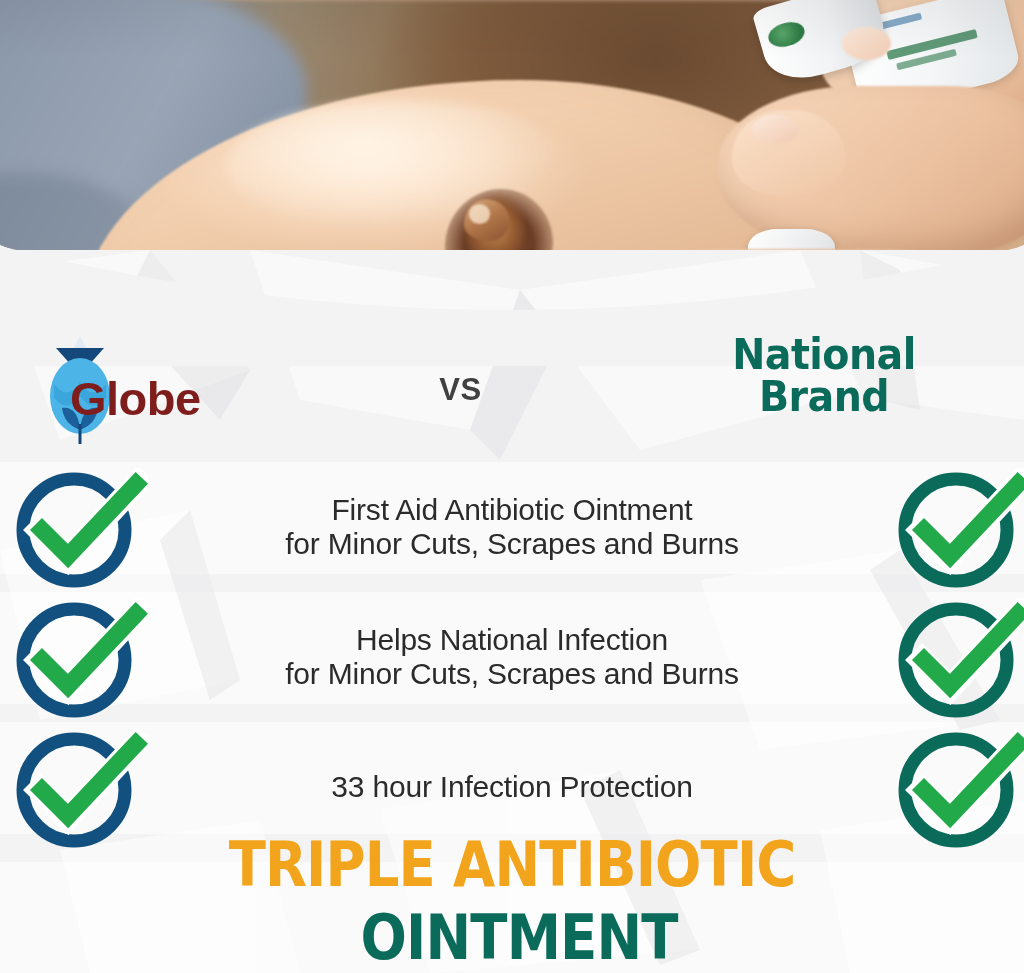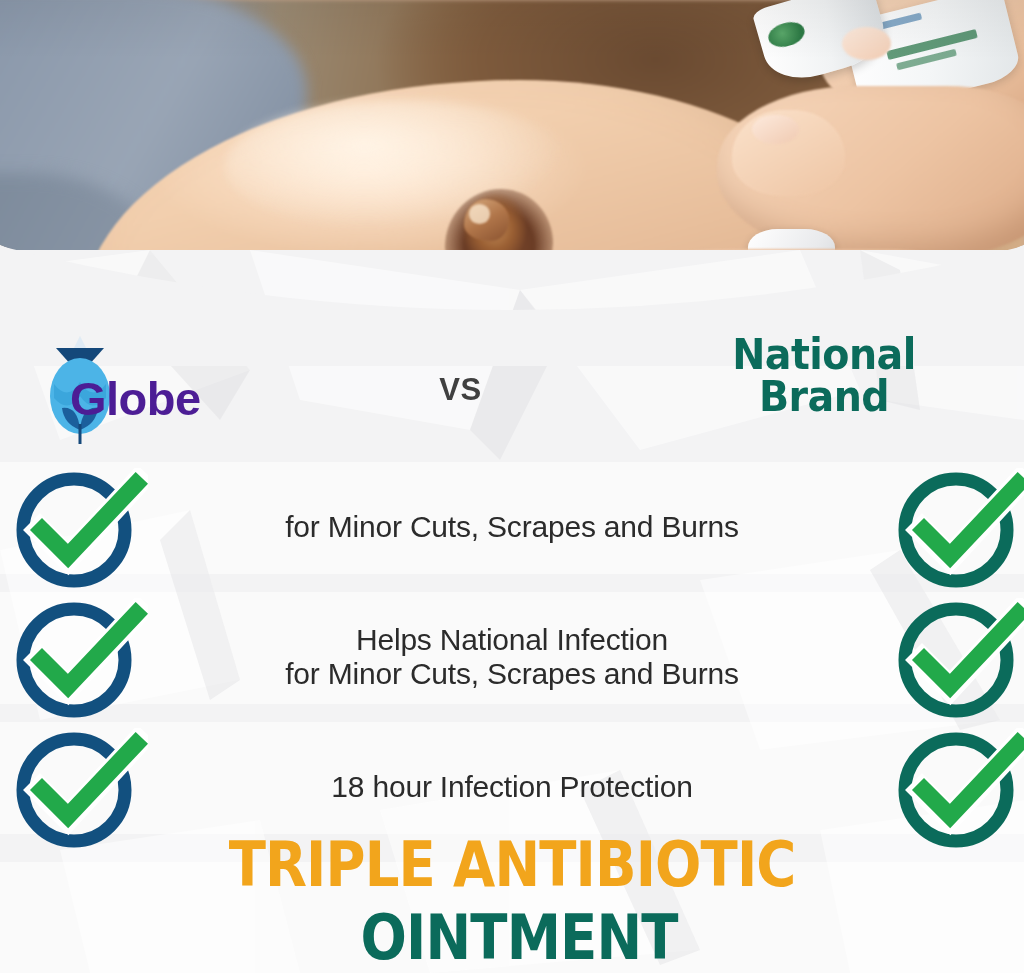--- a/index.html
+++ b/index.html
@@ -193,21 +193,21 @@
   
   .brandrow{
     position:absolute; left:0; top:330px; width:1024px; height:120px;
   }
   .logo-globe{
     position:absolute; left:44px; top:0px; width:230px; height:120px;
     display:flex; align-items:center;
   }
   .globe-mark{ position:relative; width:72px; height:112px; flex:0 0 auto; }
   .globe-word{
-    font-size:47px; font-weight:700; color:#4c1d95; letter-spacing:-.5px;
+    font-size:47px; font-weight:700; color:#7f1d1d; letter-spacing:-.5px;
     margin-left:-46px; margin-top:16px; position:relative; z-index:3;
   }
   .vs{
     position:absolute; left:0; top:0; width:921px; height:120px;
     display:flex; align-items:center; justify-content:center;
     font-size:31px; font-weight:700; color:#404040; letter-spacing:.5px;
   }
   .nb{
     position:absolute; right:50px; top:4px; width:300px;
     text-align:center; color:#0b6b5b;
@@ -345,20 +345,21 @@
 
     <div class="row">
       <div class="tick">
         <svg width="134" height="122" viewBox="0 0 134 122">
           <circle cx="60" cy="62" r="51" fill="none" stroke="#12507f" stroke-width="13"></circle>
           <path d="M26 62 L54 90 L124 14" fill="none" stroke="#ffffff" stroke-width="24" stroke-linecap="square" stroke-linejoin="miter"></path>
           <path d="M28 62 L54 88 L122 16" fill="none" stroke="#22a94a" stroke-width="17" stroke-linecap="square" stroke-linejoin="miter"></path>
         </svg>
       </div>
       <div class="feat">
+        <div>First Aid Antibiotic Ointment</div>
         <div>for Minor Cuts, Scrapes and Burns</div>
       </div>
       <div class="tick right">
         <svg width="134" height="122" viewBox="0 0 134 122">
           <circle cx="60" cy="62" r="51" fill="none" stroke="#0b6b5b" stroke-width="13"></circle>
           <path d="M26 62 L54 90 L124 14" fill="none" stroke="#ffffff" stroke-width="24" stroke-linecap="square" stroke-linejoin="miter"></path>
           <path d="M28 62 L54 88 L122 16" fill="none" stroke="#22a94a" stroke-width="17" stroke-linecap="square" stroke-linejoin="miter"></path>
         </svg>
       </div>
     </div>
@@ -386,21 +387,21 @@
 
     <div class="row">
       <div class="tick">
         <svg width="134" height="122" viewBox="0 0 134 122">
           <circle cx="60" cy="62" r="51" fill="none" stroke="#12507f" stroke-width="13"></circle>
           <path d="M26 62 L54 90 L124 14" fill="none" stroke="#ffffff" stroke-width="24" stroke-linecap="square" stroke-linejoin="miter"></path>
           <path d="M28 62 L54 88 L122 16" fill="none" stroke="#22a94a" stroke-width="17" stroke-linecap="square" stroke-linejoin="miter"></path>
         </svg>
       </div>
       <div class="feat">
-        <div>18 hour Infection Protection</div>
+        <div>33 hour Infection Protection</div>
       </div>
       <div class="tick right">
         <svg width="134" height="122" viewBox="0 0 134 122">
           <circle cx="60" cy="62" r="51" fill="none" stroke="#0b6b5b" stroke-width="13"></circle>
           <path d="M26 62 L54 90 L124 14" fill="none" stroke="#ffffff" stroke-width="24" stroke-linecap="square" stroke-linejoin="miter"></path>
           <path d="M28 62 L54 88 L122 16" fill="none" stroke="#22a94a" stroke-width="17" stroke-linecap="square" stroke-linejoin="miter"></path>
         </svg>
       </div>
     </div>
   </div>

